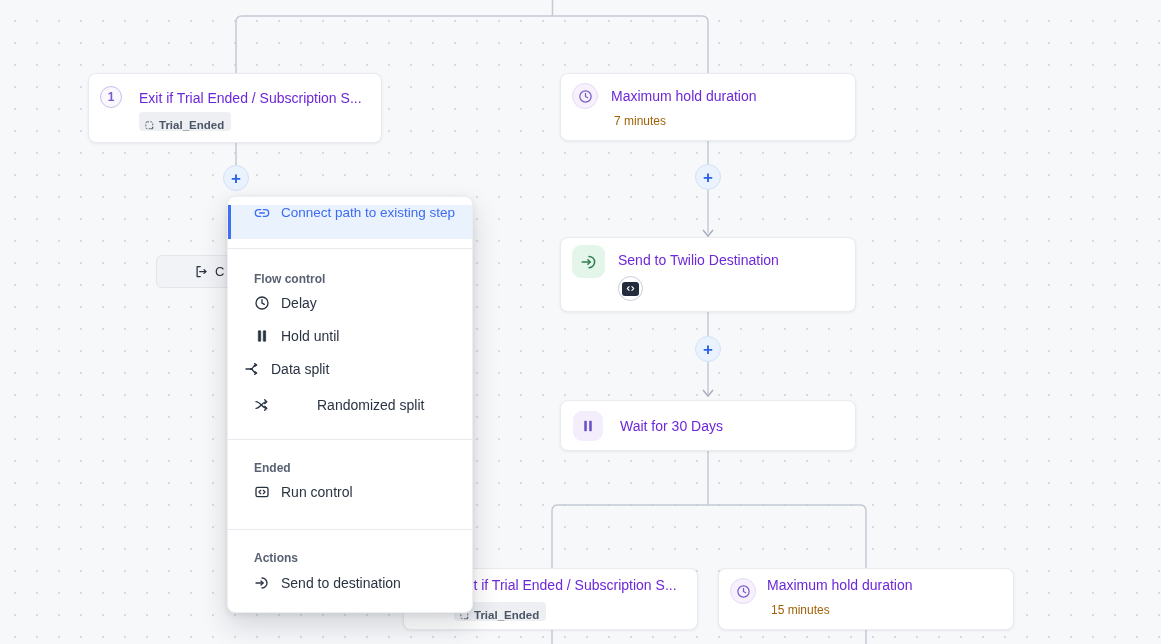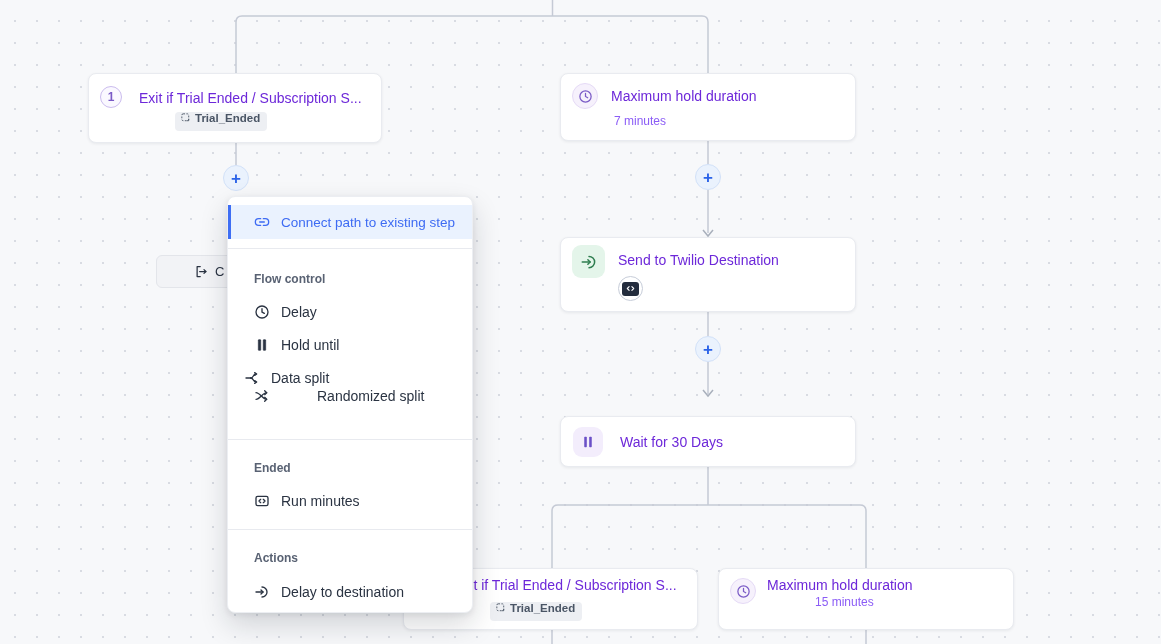--- a/index.html
+++ b/index.html
@@ -16,31 +16,31 @@
 
   .node {
     position:absolute; background:#ffffff; border:1px solid #e9ebf0;
     border-radius:8px; box-shadow:0 1px 3px rgba(16,24,40,.07);
     z-index:2; cursor:pointer;
   }
   .node-title {
     position:absolute; font-size:14px; font-weight:500; color:#6d28d9;
     white-space:nowrap; overflow:hidden; line-height:18px;
   }
-  .node-sub { position:absolute; font-size:12px; color:#8b5cf6; line-height:16px; }
+  .node-sub { position:absolute; font-size:12px; color:#a16207; line-height:16px; }
 
   .num-badge {
     position:absolute; width:22px; height:22px; border-radius:50%;
     border:1px solid #cbbcee; background:#faf8ff; color:#7a5ac6;
     font-size:12px; font-weight:600; display:flex; align-items:center; justify-content:center;
   }
   .tag {
     position:absolute; height:19px; background:#edeff3; border-radius:4px;
-    display:flex; align-items:flex-start; gap:4px; padding:0 7px 0 5px;
-    font-size:11.5px; font-weight:600; color:#4a5565; white-space:nowrap;margin-left:36px;
+    display:flex; align-items:flex-end; gap:4px; padding:0 7px 0 5px;
+    font-size:11.5px; font-weight:600; color:#4a5565; white-space:nowrap;
   }
   .tag svg { width:11px; height:11px; stroke:#4a5565; }
 
   .icon-circle {
     position:absolute; width:26px; height:26px; border-radius:50%;
     background:#f6f1fc; border:1px solid #e5daf6; color:#7a5ac6;
     display:flex; align-items:center; justify-content:center;
   }
   .icon-circle svg { width:15px; height:15px; }
 
@@ -79,21 +79,21 @@
   .pill svg { width:15px; height:15px; stroke:#2a3342; flex:none; }
 
   .menu {
     position:absolute; left:227px; top:196px; width:246px; height:417px;
     background:#ffffff; border:1px solid #eceef2; border-radius:8px;
     box-shadow:0 12px 28px rgba(16,24,40,.16), 0 2px 6px rgba(16,24,40,.08);
     z-index:10;
   }
   .menu-item {
     position:absolute; left:0; width:100%; height:33px;
-    display:flex; align-items:center; gap:11px; padding-left:26px;
+    display:flex; gap:11px; padding-left:26px;
     font-size:14px; color:#2a3342; cursor:pointer; white-space:nowrap;
   }
   .menu-item svg { width:16px; height:16px; flex:none; stroke:#2a3342; }
   .menu-item.highlight {
     top:8px; height:34px; background:#eaf2fe;
     border-left:3px solid #3e6ef4; padding-left:23px;
     color:#3d6bf3; font-size:13.5px;
   }
   .menu-item.highlight svg { stroke:#3d6bf3; }
   .menu-divider { position:absolute; left:0; width:100%; height:1px; background:#e8eaef; }
@@ -182,21 +182,21 @@
     <div class="code-badge" style="left:57px; top:38px;">
       <div class="code-chip">
         <svg viewBox="0 0 24 24" fill="none" stroke-width="2.4" stroke-linecap="round" stroke-linejoin="round">
           <path d="m9 8-4 4 4 4"></path>
             <path d="m15 8 4 4-4 4"></path>
         </svg>
       </div>
     </div>
   </div>
 
-  <div class="node" style="left:560px; top:416px; width:296px; height:51px;">
+  <div class="node" style="left:560px; top:400px; width:296px; height:51px;">
     <div class="icon-square purple" style="left:12px; top:10px;">
       <svg viewBox="0 0 24 24" fill="currentColor">
         <rect x="7" y="5" width="3.4" height="14" rx="1"></rect>
           <rect x="13.6" y="5" width="3.4" height="14" rx="1"></rect>
       </svg>
     </div>
     <div class="node-title" style="left:59px; top:16px;">Wait for 30 Days</div>
   </div>
 
   <div class="node" style="left:403px; top:568px; width:295px; height:62px;">
@@ -212,21 +212,21 @@
   </div>
 
   <div class="node" style="left:718px; top:568px; width:296px; height:62px;">
     <div class="icon-circle" style="left:11px; top:9px;">
       <svg viewBox="0 0 24 24" fill="none" stroke="currentColor" stroke-width="2" stroke-linecap="round">
         <circle cx="12" cy="12" r="9"></circle>
           <path d="M12 7v5l3.5 2"></path>
       </svg>
     </div>
     <div class="node-title" style="left:48px; top:7px;">Maximum hold duration</div>
-    <div class="node-sub" style="left:52px; top:25px;margin-left:44px;">15 minutes</div>
+    <div class="node-sub" style="left:52px; top:33px;">15 minutes</div>
   </div>
 
   <div class="menu">
 
     <div class="menu-item highlight">
       <svg viewBox="0 0 24 24" fill="none" stroke-width="2" stroke-linecap="round">
         <path d="M14 7h3a5 5 0 0 1 0 10h-3"></path>
           <path d="M10 7H7a5 5 0 0 0 0 10h3"></path>
           <path d="M8.5 12h7"></path>
       </svg>
@@ -257,50 +257,50 @@
       <svg viewBox="0 0 24 24" fill="none" stroke-width="2" stroke-linecap="round" stroke-linejoin="round">
         <path d="M3 12h7"></path>
           <path d="M10 12c5 0 3-6 8-6"></path>
           <path d="M10 12c5 0 3 6 8 6"></path>
         <path d="m16 4 3 2-3 2"></path>
           <path d="m16 14 3 2-3 2" transform="translate(0 2)"></path>
       </svg>
       <span>Data split</span>
     </div>
 
-    <div class="menu-item" style="top:182px;gap:47px;">
+    <div class="menu-item" style="top:200px;gap:47px;">
       <svg viewBox="0 0 24 24" fill="none" stroke-width="2" stroke-linecap="round" stroke-linejoin="round">
         <path d="M3 7c6 0 10 10 16 10"></path>
           <path d="M3 17c6 0 10-10 16-10"></path>
         <path d="m16 4 3 3-3 3"></path>
           <path d="m16 14 3 3-3 3"></path>
       </svg>
       <span>Randomized split</span>
     </div>
 
     <div class="menu-divider" style="top:242px;"></div>
 
     <div class="menu-header" style="top:264px;">Ended</div>
 
     <div class="menu-item" style="top:287px;">
       <svg viewBox="0 0 24 24" fill="none" stroke-width="2" stroke-linecap="round" stroke-linejoin="round">
         <rect x="3" y="5" width="18" height="14" rx="2.5"></rect>
           <path d="m10 9.5-2.5 2.5L10 14.5"></path>
           <path d="m14 9.5 2.5 2.5L14 14.5"></path>
       </svg>
-      <span>Run minutes</span>
+      <span>Run control</span>
     </div>
 
     <div class="menu-divider" style="top:332px;"></div>
 
     <div class="menu-header" style="top:354px;">Actions</div>
 
     <div class="menu-item" style="top:378px;">
       <svg viewBox="0 0 24 24" fill="none" stroke-width="2" stroke-linecap="round" stroke-linejoin="round">
         <path d="M12 4.5a7.5 7.5 0 1 1 0 15"></path>
           <path d="M3 12h10.5"></path>
           <path d="m10.5 9 3 3-3 3"></path>
       </svg>
-      <span>Delay to destination</span>
+      <span>Send to destination</span>
     </div>
   </div>
 
 </div>
 
 </body></html>

